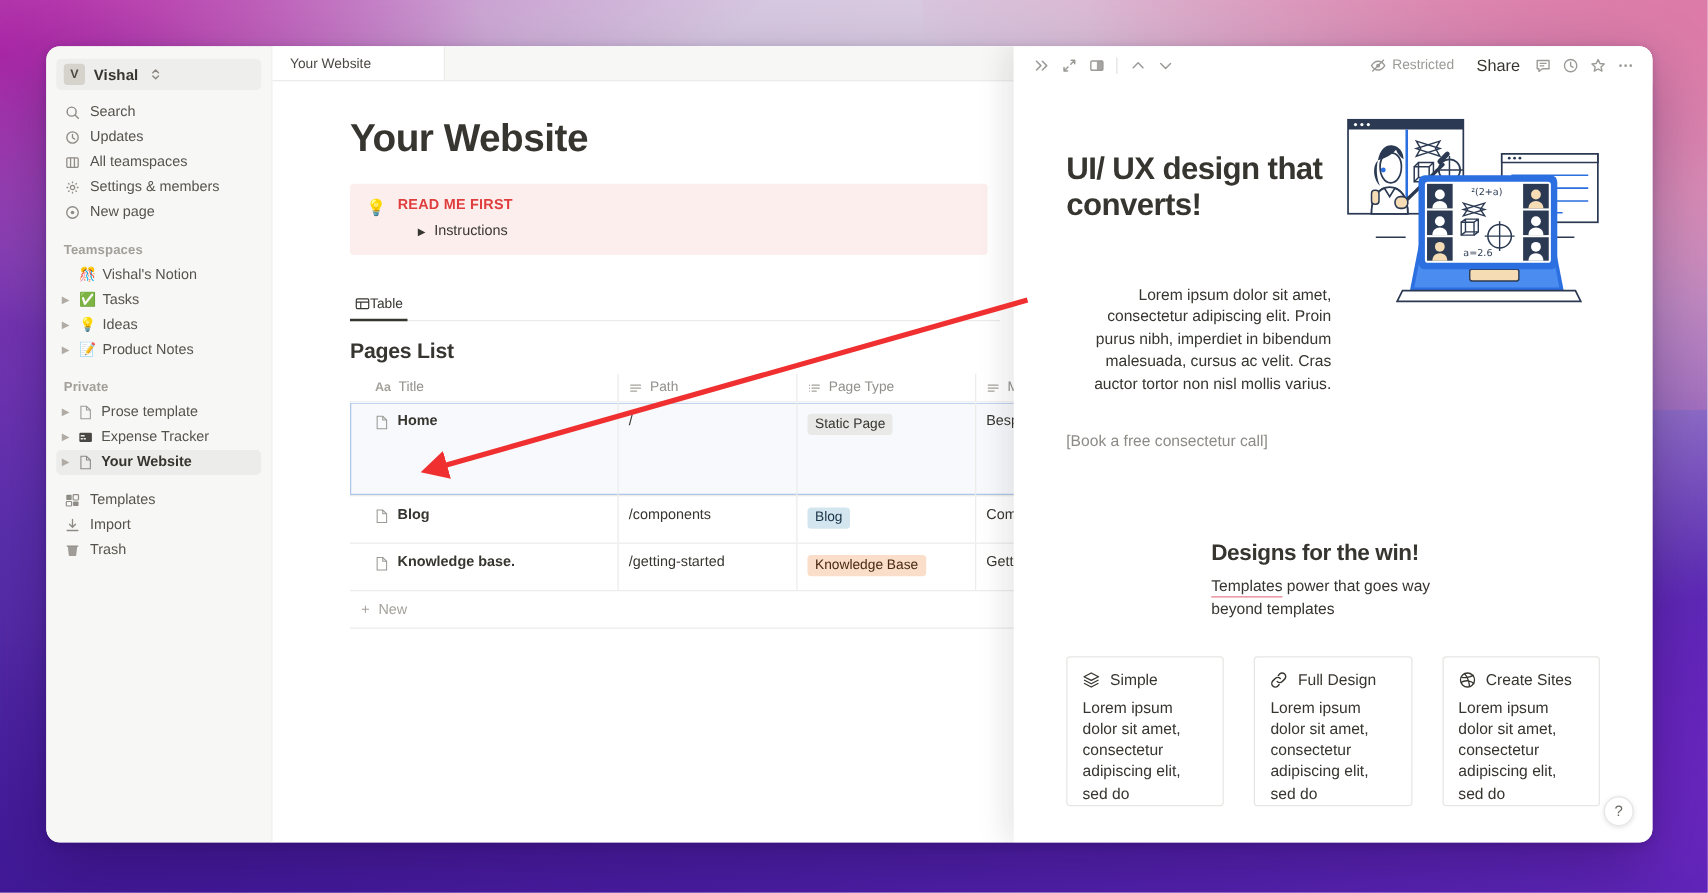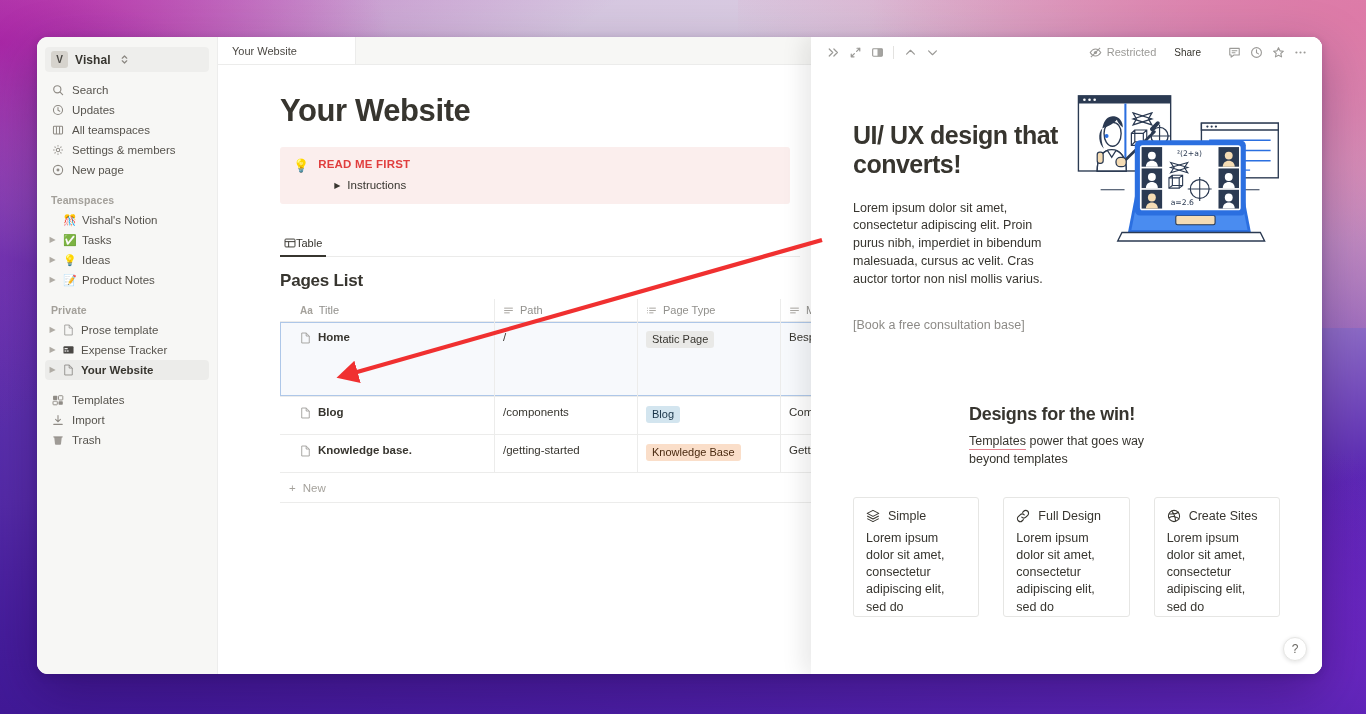--- a/index.html
+++ b/index.html
@@ -207,32 +207,32 @@
   }
   .pk-ico { width: 22px; height: 22px; display:flex; align-items:center; justify-content:center; color:#9b9a97; }
   .pk-ico svg { width: 13px; height: 13px; display:block; }
   .pk-div { width:1px; height:13px; background:#e3e2e0; margin: 0 5px; }
   .peek-spacer { flex: 1 1 auto; }
   .restricted {
     display:flex; align-items:center; gap:5px;
     font-size: 11px; color:#9b9a97; margin-right: 12px;
   }
   .restricted svg { width: 13px; height: 13px; }
-  .share-btn { font-size: 10px; color:#37352f; margin-right: 16px; padding: 3px 6px; border-radius:3px; }
+  .share-btn { font-size: 13px; color:#37352f; margin-right: 1px; padding: 3px 6px; border-radius:3px; }
 
   .peek-body { flex: 1 1 auto; overflow: hidden; position: relative; padding: 0 42px; }
 
   .hero { display:flex; align-items:flex-start; gap: 10px; padding-top: 22px; }
   .hero-left { width: 212px; flex: 0 0 212px; padding-top: 32px; }
   .hero-h1 {
     font-size: 25px; line-height: 1.15; font-weight: 700; color: #37352f;
     letter-spacing: -0.5px;
   }
   .hero-p {
-    margin-top: 21px; font-size: 12.5px; line-height: 1.42; color:#37352f;
+    margin-top: 49px; font-size: 12.5px; line-height: 1.42; color:#37352f;text-align:right;
   }
   .hero-cta { margin-top: 30px; font-size: 12.5px; color:#8d8b87; }
   .hero-art { flex: 1 1 auto; padding-top: 0; display:flex; justify-content:center; }
   .hero-art svg { width: 205px; height: auto; display:block; }
 
   .sec2 { margin-top: 72px; padding-left: 116px; }
   .sec2-h2 { font-size: 18px; font-weight: 700; color:#37352f; letter-spacing:-0.3px; }
   .sec2-p { margin-top: 7px; font-size: 12.5px; line-height:1.45; color:#37352f; width: 215px; }
   .underlined { border-bottom: 1.4px solid #e5808e; padding-bottom: 1px; }
 
@@ -611,21 +611,21 @@
             </svg>
         </div>
       </div>
 
       <div class="peek-body">
 
         <div class="hero">
           <div class="hero-left">
             <div class="hero-h1">UI/ UX design that converts!</div>
             <div class="hero-p">Lorem ipsum dolor sit amet, consectetur adipiscing elit. Proin purus nibh, imperdiet in bibendum malesuada, cursus ac velit. Cras auctor tortor non nisl mollis varius.</div>
-            <div class="hero-cta">[Book a free consultation base]</div>
+            <div class="hero-cta">[Book a free consectetur call]</div>
           </div>
           <div class="hero-art">
             <svg viewBox="0 0 240 190" fill="none">
 
               <rect x="4" y="8" width="108" height="88" fill="#fff" stroke="#2b3a52" stroke-width="1.6"></rect>
               <path d="M4 8h108v9H4z" fill="#2b3a52"></path>
               <circle cx="11" cy="12.5" r="1.5" fill="#fff"></circle>
                 <circle cx="17" cy="12.5" r="1.5" fill="#fff"></circle>
                 <circle cx="23" cy="12.5" r="1.5" fill="#fff"></circle>
               <path d="M59 17v79" stroke="#2b6fe0" stroke-width="2.4"></path>

